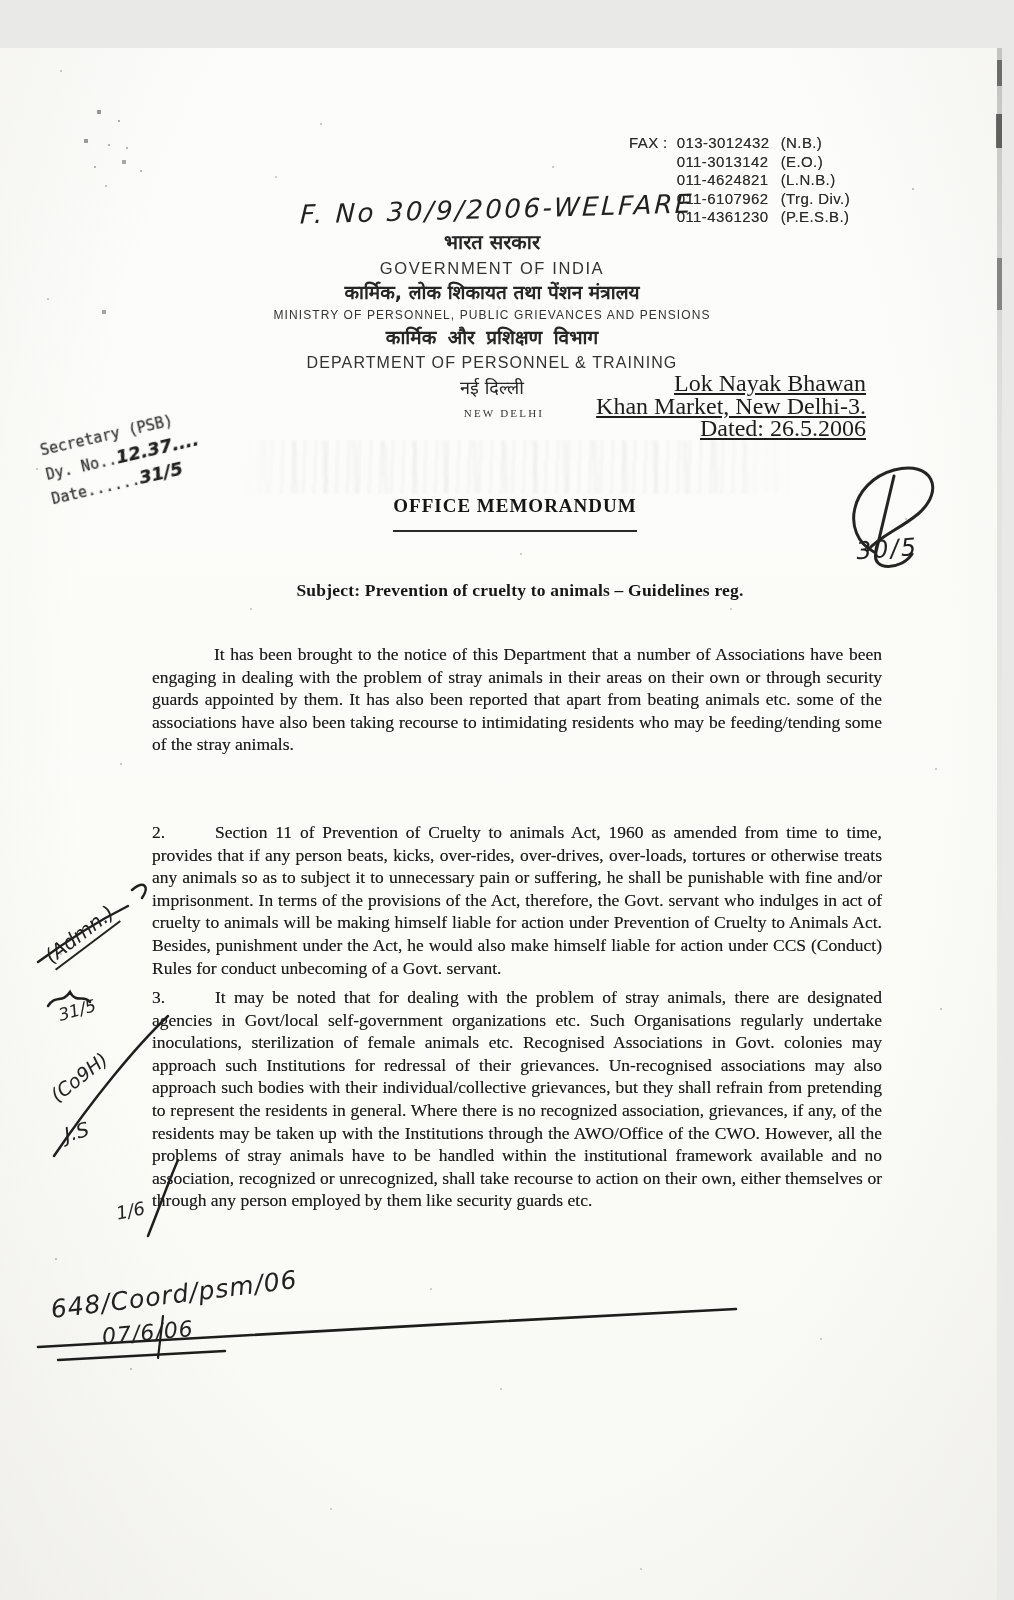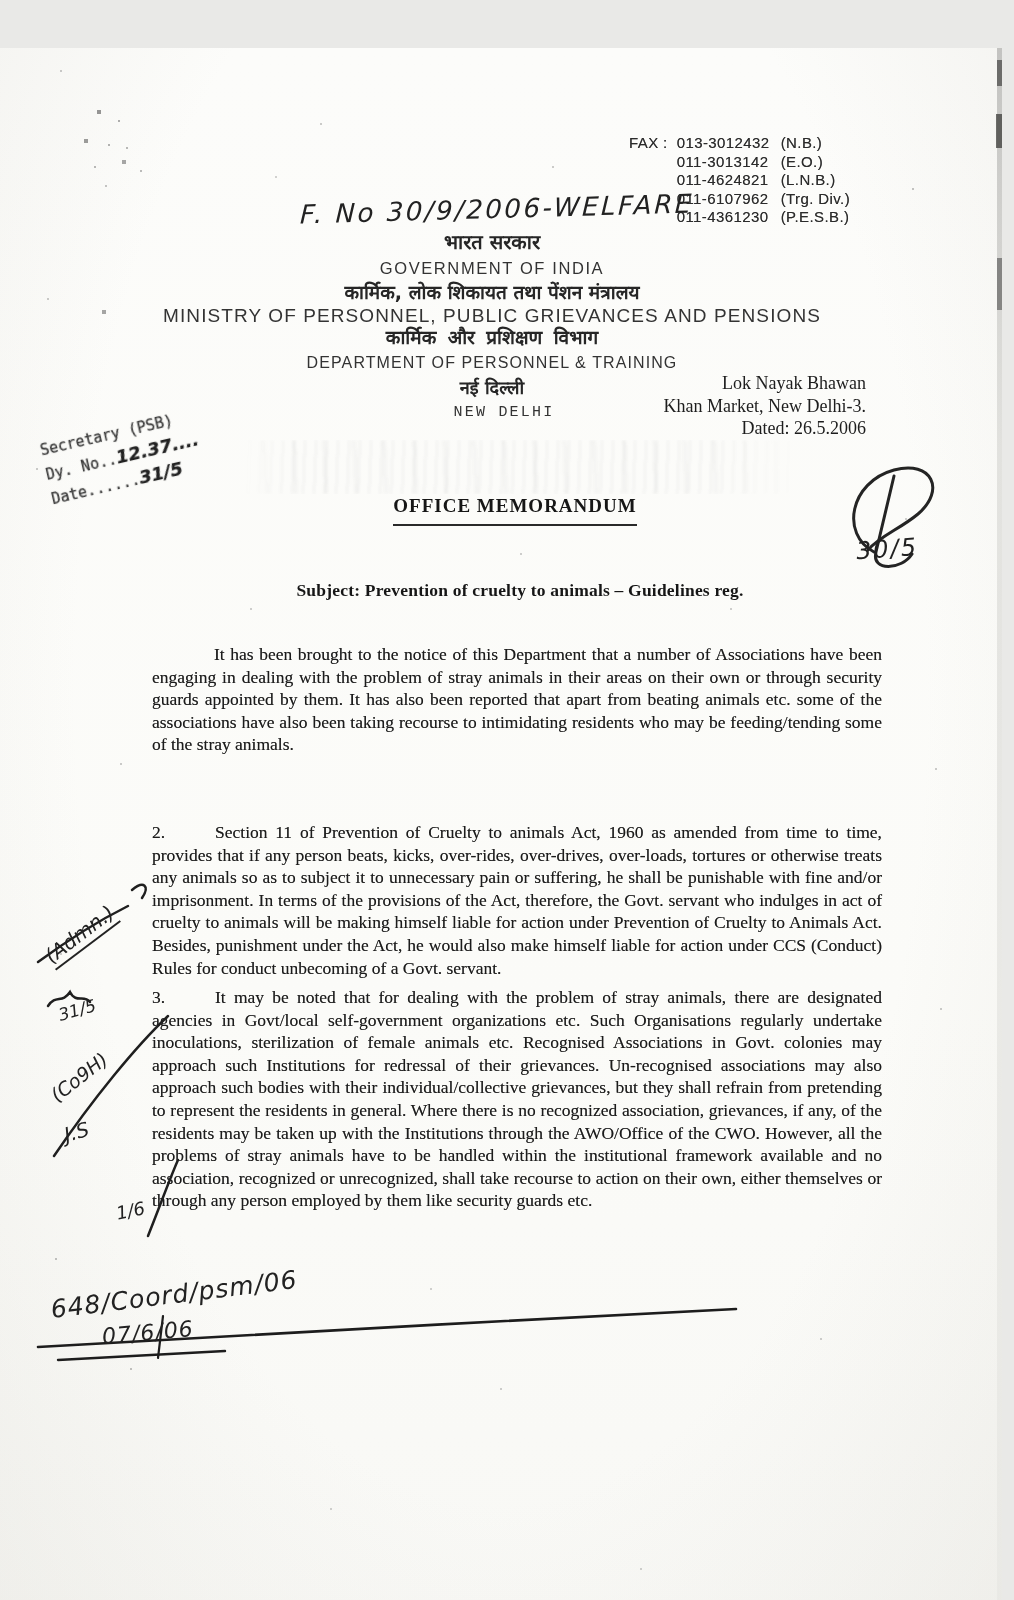--- a/index.html
+++ b/index.html
@@ -53,38 +53,38 @@
   .fax-num{display:inline-block;width:104px;}
   
   .hw{font-family:"DejaVu Sans",sans-serif;font-style:italic;color:#222;}
   .file-no{position:absolute;left:300px;top:146px;font-size:26px;letter-spacing:2.5px;
     transform:rotate(-1.6deg) skewX(-4deg);white-space:nowrap;}
   
   .letterhead{position:absolute;left:0;top:181px;width:984px;text-align:center;color:#262626;}
   .lh-hi1{font-family:"DejaVu Sans",sans-serif;font-size:20px;line-height:27px;font-weight:bold;}
   .lh-en1{font-family:"Liberation Sans",sans-serif;font-size:16.5px;line-height:24px;letter-spacing:1.6px;color:#333;}
   .lh-hi2{font-family:"DejaVu Sans",sans-serif;font-size:19px;line-height:24px;font-weight:bold;}
-  .lh-en2{font-family:"Liberation Sans",sans-serif;font-size:19px;line-height:23px;letter-spacing:1.1px;color:#333;}
+  .lh-en2{font-family:"Liberation Sans",sans-serif;font-size:12px;line-height:23px;letter-spacing:1.1px;color:#333;}
   .lh-hi3{font-family:Liberation Mono, monospace;font-size:19px;line-height:24px;font-weight:bold;}
   .lh-en3{font-family:"Liberation Sans",sans-serif;font-size:16px;line-height:24px;letter-spacing:1.1px;color:#333;}
-  .lh-hi4{font-family:"DejaVu Sans",sans-serif;font-size:18px;line-height:26px;font-weight:bold;}
-  .lh-en4{font-family:Liberation Mono, monospace;font-size:15px;line-height:24px;letter-spacing:2.2px;color:#333;padding-left:24px;}
+  .lh-hi4{font-family:"DejaVu Sans",sans-serif;font-size:18px;line-height:26px;font-weight:normal;}
+  .lh-en4{font-family:Liberation Serif, serif;font-size:11px;line-height:24px;letter-spacing:2.2px;color:#333;padding-left:24px;}
   
   .addr{position:absolute;right:136px;top:324px;text-align:right;
-    font-size:18px;line-height:22.6px;color:#1d1d1d;}
+    font-size:24px;line-height:22.6px;color:#1d1d1d;text-decoration:underline;}
   
   .stamp{position:absolute;left:38px;top:392px;transform:rotate(-13deg);transform-origin:left top;
     font-family:"DejaVu Sans Mono",monospace;font-size:15px;line-height:23px;color:#3d3d3d;
     text-shadow:0 0 1px rgba(70,70,70,.8);filter:blur(.2px);white-space:nowrap;}
   .stamp .hwdigit{font-family:"DejaVu Sans",sans-serif;font-style:italic;font-weight:bold;
     font-size:18px;color:#222;}
   
   .memo-title{position:absolute;left:0;top:447px;width:1030px;text-align:center;}
   .memo-title span{font-size:19px;font-weight:bold;letter-spacing:1px;color:#161616;
-    border-bottom:2.5px solid #2a2a2a;padding-bottom:8px;}
+    border-bottom:2.5px solid #2a2a2a;padding-bottom:14px;}
   
   .flourish{position:absolute;left:828px;top:412px;}
   .flourish path{fill:none;stroke:#242424;stroke-width:3;stroke-linecap:round;}
   .flourish-date{position:absolute;left:856px;top:487px;font-size:24px;letter-spacing:2px;
     transform:rotate(-4deg);}
   
   .subject{position:absolute;left:0;top:532px;width:1040px;text-align:center;
     font-size:17.5px;font-weight:bold;color:#161616;letter-spacing:.2px;}
   
   .para{position:absolute;left:152px;width:730px;text-align:justify;

